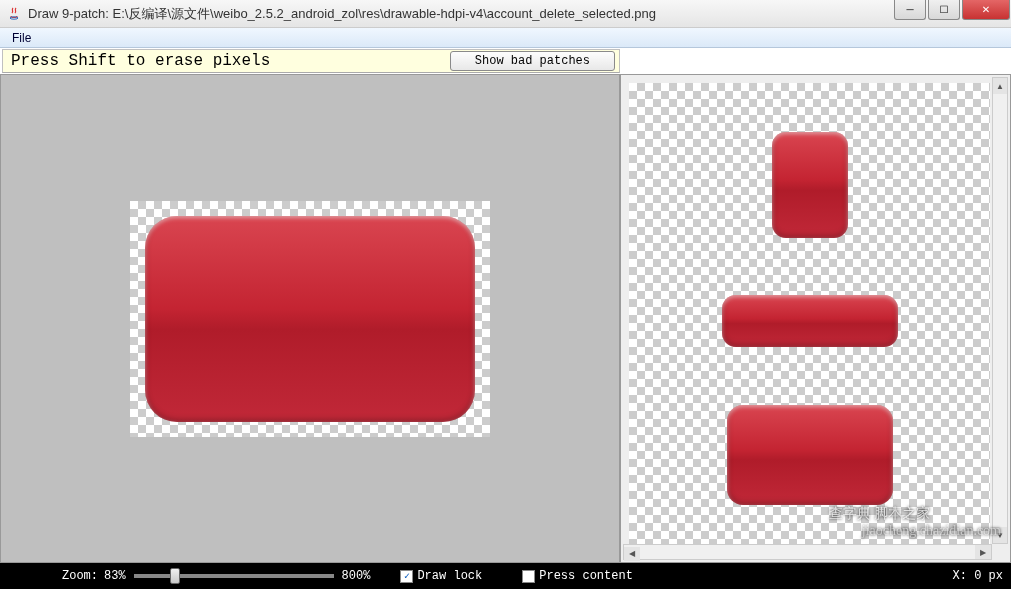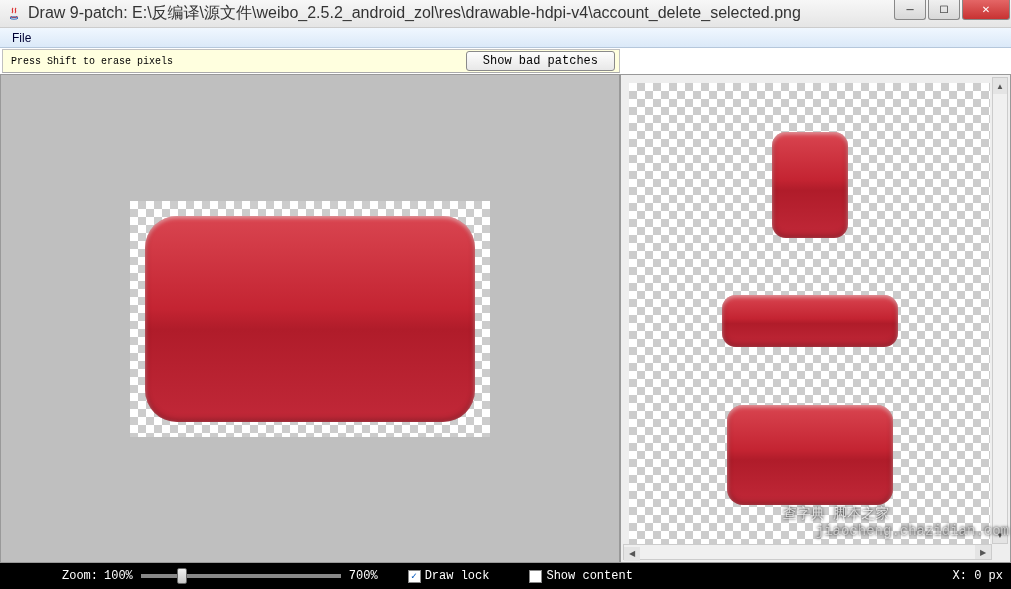--- a/index.html
+++ b/index.html
@@ -17,21 +17,21 @@
       border-bottom: 1px solid #ccc;
       display: flex;
       align-items: center;
       padding-left: 6px;
     }
     .java-icon {
       width: 16px; height: 16px;
       margin-right: 6px;
       display: inline-flex; align-items: center; justify-content: center;
     }
-    .titlebar-text { color: #333; font-size: 16px; flex: 1; }
+    .titlebar-text { color: #333; font-size: 13px; flex: 1; }
     .win-controls { display: flex; height: 100%; }
     .win-btn {
       width: 32px; height: 20px;
       margin: 0 1px;
       border: 1px solid #888;
       border-top: none;
       border-radius: 0 0 3px 3px;
       background: linear-gradient(#f0f0f0,#d8d8d8);
       display: flex; align-items: center; justify-content: center;
       font-size: 10px;
@@ -48,25 +48,25 @@
     .toolbar-row {
       height: 24px;
       background: #ffffdf;
       border: 1px solid #c0c0c0;
       border-bottom: 1px solid #aaa;
       display: flex; align-items: center; justify-content: space-between;
       padding: 0 4px;
       margin: 1px 2px;
       width: 618px;
     }
-    .hint-text { font-family: "Courier New", monospace; font-size: 10px; color: #000; padding-left: 4px; }
+    .hint-text { font-family: "Courier New", monospace; font-size: 16px; color: #000; padding-left: 4px; }
     .show-bad-btn {
       font-family: "Courier New", monospace;
       font-size: 12px;
-      padding: 2px 16px;
+      padding: 2px 24px;
       background: linear-gradient(#fdfdfd,#e8e8e8);
       border: 1px solid #8a8a8a;
       border-radius: 3px;
     }
     .main-area {
       display: flex;
       height: 489px;
       background: #eee;
     }
     .left-panel {
@@ -146,24 +146,24 @@
       border: 1px solid #666; border-radius: 2px;
     }
     .checkbox {
       width: 13px; height: 13px; background: #fff; border: 1px solid #888;
       display: inline-flex; align-items: center; justify-content: center;
       margin-right: 4px; font-size: 10px; color: #1060c0;
     }
     .chk-group { display: flex; align-items: center; margin-right: 40px; }
     .coord { margin-left: auto; }
     .watermark {
-      position: absolute; right: 2px; bottom: 50px;
+      position: absolute; right: 10px; bottom: 50px;
       color: rgba(255,255,255,0.75); font-size: 14px;
       text-shadow: 0 0 3px #000; pointer-events: none;
-      font-family: Liberation Mono, monospace;
+      font-family: Liberation Serif, serif;
     }
     .watermark .sub { font-size: 14px; color: rgba(255,255,255,0.55); display: block; text-align: right; margin-left: 33px; }
   </style>
 </head>
 <body>
 
 <div class="titlebar">
   <span class="java-icon">
     <svg width="14" height="14" viewBox="0 0 14 14">
         <path d="M4 9c0 2 6 2 6 0M5 6c2-2-1-3 1-5M8 6c2-2-1-3 1-5" stroke="#d33" stroke-width="1.2" fill="none"></path>
@@ -208,32 +208,32 @@
     <div class="scrollbar-h">
       <div class="scroll-arrow-h">◀</div>
       <div class="scroll-arrow-h right">▶</div>
     </div>
   </div>
 </div>
 
 <div class="bottom-bar">
   <div class="bottom-row">
     <span class="bottom-label">Zoom:</span>
-    <span>100%</span>
+    <span>83%</span>
     <div class="slider-track">
       <div class="slider-thumb" style="left:18%;"></div>
     </div>
-    <span>700%</span>
+    <span>800%</span>
     <div class="chk-group" style="margin-left:30px;">
       <span class="checkbox">✓</span>
       <span>Draw lock</span>
     </div>
     <div class="chk-group">
       <span class="checkbox"></span>
-      <span>Show content</span>
+      <span>Press content</span>
     </div>
     <span class="coord">X:  0 px</span>
   </div>
   <div class="bottom-row">
     
     
     
     
     
   </div>

